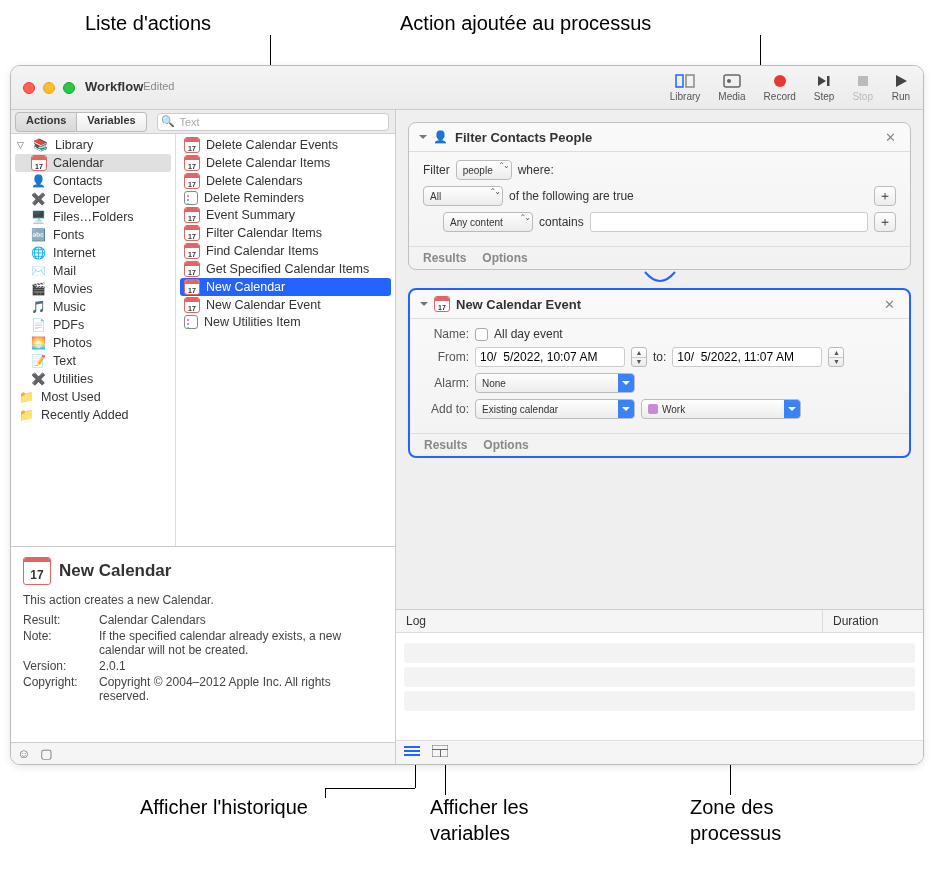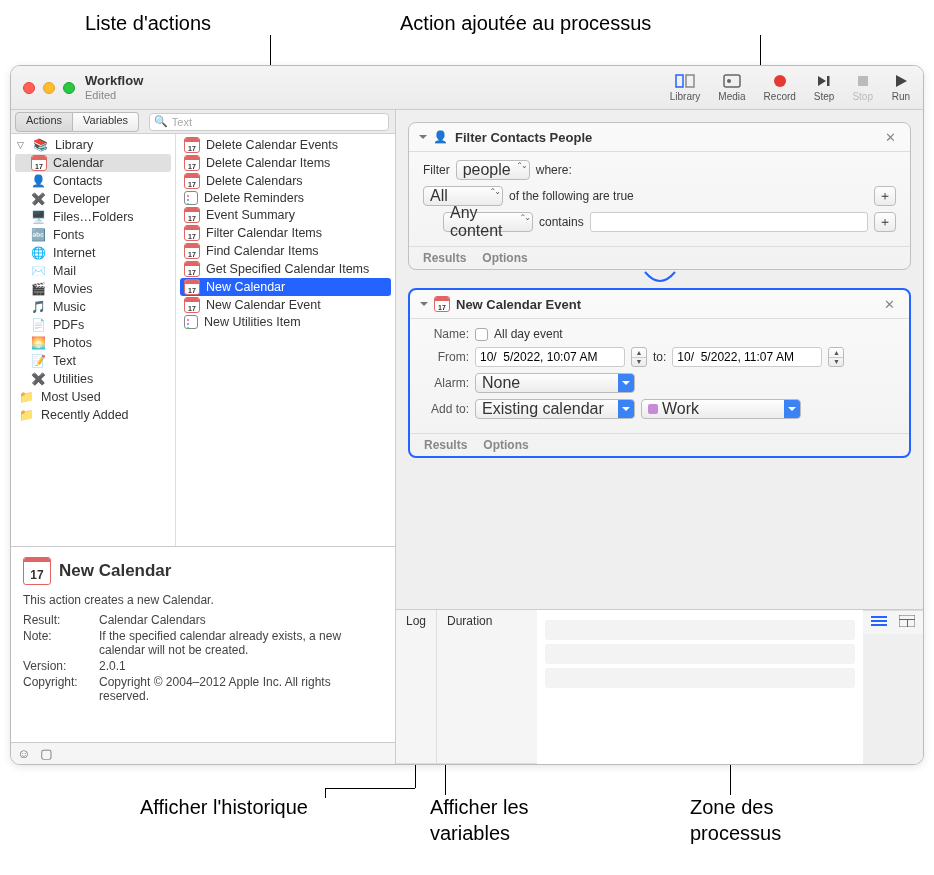--- a/index.html
+++ b/index.html
@@ -46,34 +46,34 @@
     border-bottom: 1px solid #ccc;
     display: flex;
     align-items: center;
     padding: 0 12px;
   }
   .traffic { display:flex; gap:8px; margin-right:10px; }
   .tl { width:12px; height:12px; border-radius:50%; }
   .tl.red{background:#ff5f57;border:1px solid #e1453d;}
   .tl.yellow{background:#ffbd2e;border:1px solid #e0a322;}
   .tl.green{background:#28c840;border:1px solid #1ca52d;}
-  .title-group { display:flex; flex-direction:column; line-height:1.1; }
+  .title-group { display:flex; line-height:1.1; }
   .title-main { font-weight:600; font-size:13px; }
   .title-sub { font-size:11px; color:#888; }
   
   .toolbar-right { margin-left:auto; display:flex; gap:18px; }
   .tb-btn { display:flex; flex-direction:column; align-items:center; font-size:10px; color:#555; gap:2px; cursor:pointer; }
   .tb-icon { width:20px; height:16px; display:flex; align-items:center; justify-content:center; }
   
   .body-area { flex:1; display:flex; overflow:hidden; }
   
   .left-pane { width:385px; border-right:1px solid #ccc; display:flex; flex-direction:column; }
   
   .left-top-bar { height:24px; background:#ececec; border-bottom:1px solid #d0d0d0; display:flex; align-items:center; }
-  .seg { display:flex; height:20px; margin:2px 4px; }
+  .seg { display:flex; height:20px; margin:2px 4px;font-weight:bold; }
   .seg-btn { font-size:11px; padding:1px 10px; border:1px solid #bbb; background:linear-gradient(#fdfdfd,#ececec); }
   .seg-btn.active { background:linear-gradient(#e8e8e8,#d8d8d8); }
   .seg-btn:first-child { border-radius:4px 0 0 4px; }
   .seg-btn:last-child { border-radius:0 4px 4px 0; border-left:none; }
   .search-wrap { flex:1; display:flex; align-items:center; padding:0 6px; }
   .search-field { flex:1; height:18px; border:1px solid #ccc; border-radius:4px; background:#fff; display:flex; align-items:center; padding:0 4px; gap:4px; color:#aaa; font-size:11px; }
   
   .lib-row { flex:1; display:flex; overflow:hidden; border-bottom:1px solid #ccc; }
   .cats { width:165px; border-right:1px solid #ddd; overflow:auto; padding:2px 0; }
   .cat-item { display:flex; align-items:center; gap:6px; padding:1px 6px 1px 20px; font-size:12.5px; cursor:pointer; }
@@ -102,36 +102,36 @@
   .action-card.sel { border:2px solid #2563ff; }
   .card-header { display:flex; align-items:center; gap:6px; padding:6px 10px; border-bottom:1px solid #ddd; }
   .card-title { font-weight:600; font-size:13px; }
   .card-close { margin-left:auto; color:#888; cursor:pointer; padding:0 4px; }
   .card-body { padding:8px 14px; }
   .card-footer { border-top:1px solid #ddd; padding:4px 14px; display:flex; gap:16px; font-size:12px; font-weight:600; color:#888;align-items:center; }
   .card-footer span { cursor:pointer; }
   
   .f-row { display:flex; align-items:center; gap:6px; margin-bottom:6px; font-size:12px; }
   .f-label { width:45px; text-align:right; color:#555; }
-  .mac-select { display:inline-flex; align-items:center; border:1px solid #bbb; border-radius:4px; background:linear-gradient(#fefefe,#ececec); height:20px; padding:0 18px 0 6px; position:relative; font-size:16px; }
+  .mac-select { display:inline-flex; align-items:center; border:1px solid #bbb; border-radius:4px; background:linear-gradient(#fefefe,#ececec); height:20px; padding:0 18px 0 6px; position:relative; font-size:10px; }
   .mac-select::after { content:"⌃⌄"; position:absolute; right:3px; top:0; font-size:8px; line-height:10px; color:#555; letter-spacing:-2px; display:flex; flex-direction:column; }
   .mac-select.blue-arrow::after { content:""; }
   .mac-select.blue-arrow .bdrop { position:absolute; right:0; top:0; bottom:0; width:16px; background:#3b82f6; border-radius:0 3px 3px 0; display:flex; align-items:center; justify-content:center; }
   .mac-select.blue-arrow .bdrop::after { content:""; border:4px solid transparent; border-top-color:#fff; margin-top:4px; }
   .mac-input { border:1px solid #ccc; border-radius:3px; height:20px; padding:0 4px; background:#fff; font-size:12px; }
   .mac-check { width:13px; height:13px; border:1px solid #aaa; border-radius:3px; background:#fff; }
   .plus-btn { border:1px solid #bbb; border-radius:4px; width:22px; height:20px; display:flex; align-items:center; justify-content:center; background:linear-gradient(#fefefe,#ececec); font-size:13px; cursor:pointer; }
   .stepper { width:16px; height:20px; border:1px solid #bbb; border-radius:3px; background:linear-gradient(#fefefe,#ececec); display:flex; flex-direction:column; }
   .stepper div { flex:1; display:flex; align-items:center; justify-content:center; font-size:7px; color:#555; }
   .stepper div:first-child { border-bottom:1px solid #ccc; }
   
   .connector { height:14px; display:flex; justify-content:center; margin:-18px 0 2px; }
   .connector svg { overflow:visible; }
   
-  .log-area { height:155px; border-top:1px solid #ccc; display:flex; flex-direction:row; }
+  .log-area { height:155px; border-top:1px solid #ccc; display:flex; flex-direction:column; }
   .log-head { display:flex; border-bottom:1px solid #ddd; background:#f5f5f5; }
   .log-head div { padding:4px 10px; font-size:12px; color:#333; }
   .log-head .log-col { flex:1; border-right:1px solid #ddd; }
   .log-head .dur-col { width:100px; }
   .log-body { flex:1; background:#fff; padding:6px 0; }
   .log-stripe { height:20px; background:#f3f3f3; margin:4px 8px; border-radius:3px; }
   .log-foot { height:24px; border-top:1px solid #ddd; background:#f5f5f5; display:flex; align-items:center; padding:0 8px; gap:12px; }
   .log-foot-icon { cursor:pointer; color:#2563ff; }
   
   .ico-sm { width:16px; height:16px; display:inline-flex; align-items:center; justify-content:center; font-size:12px; }

